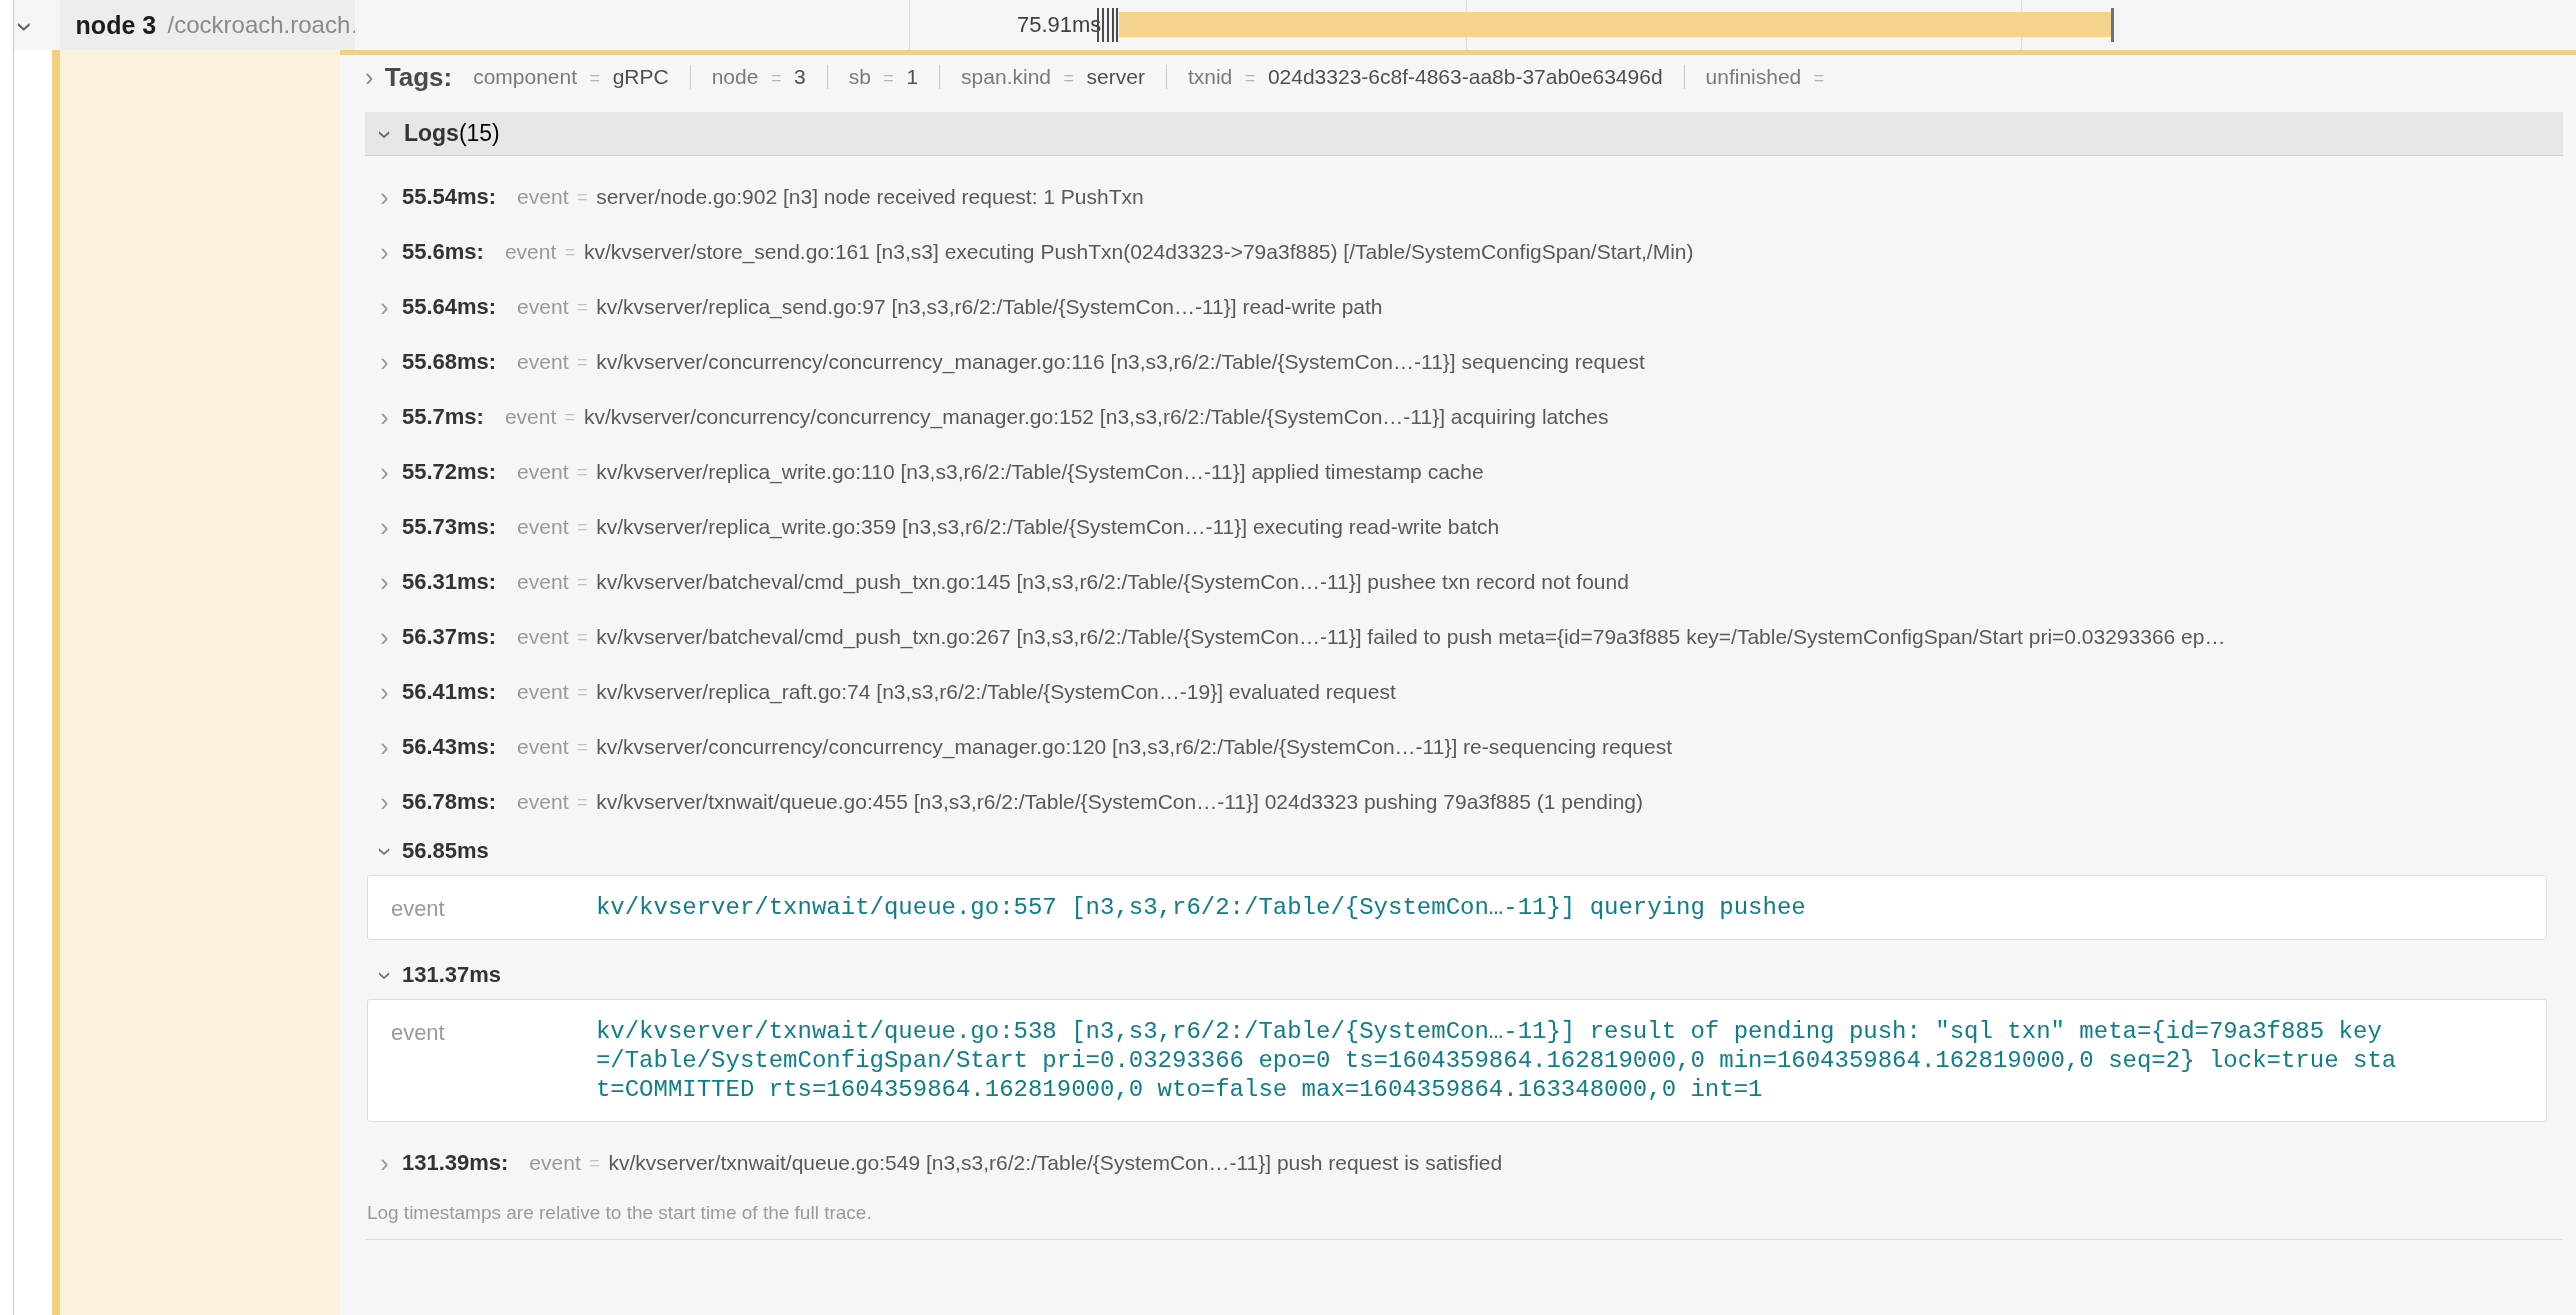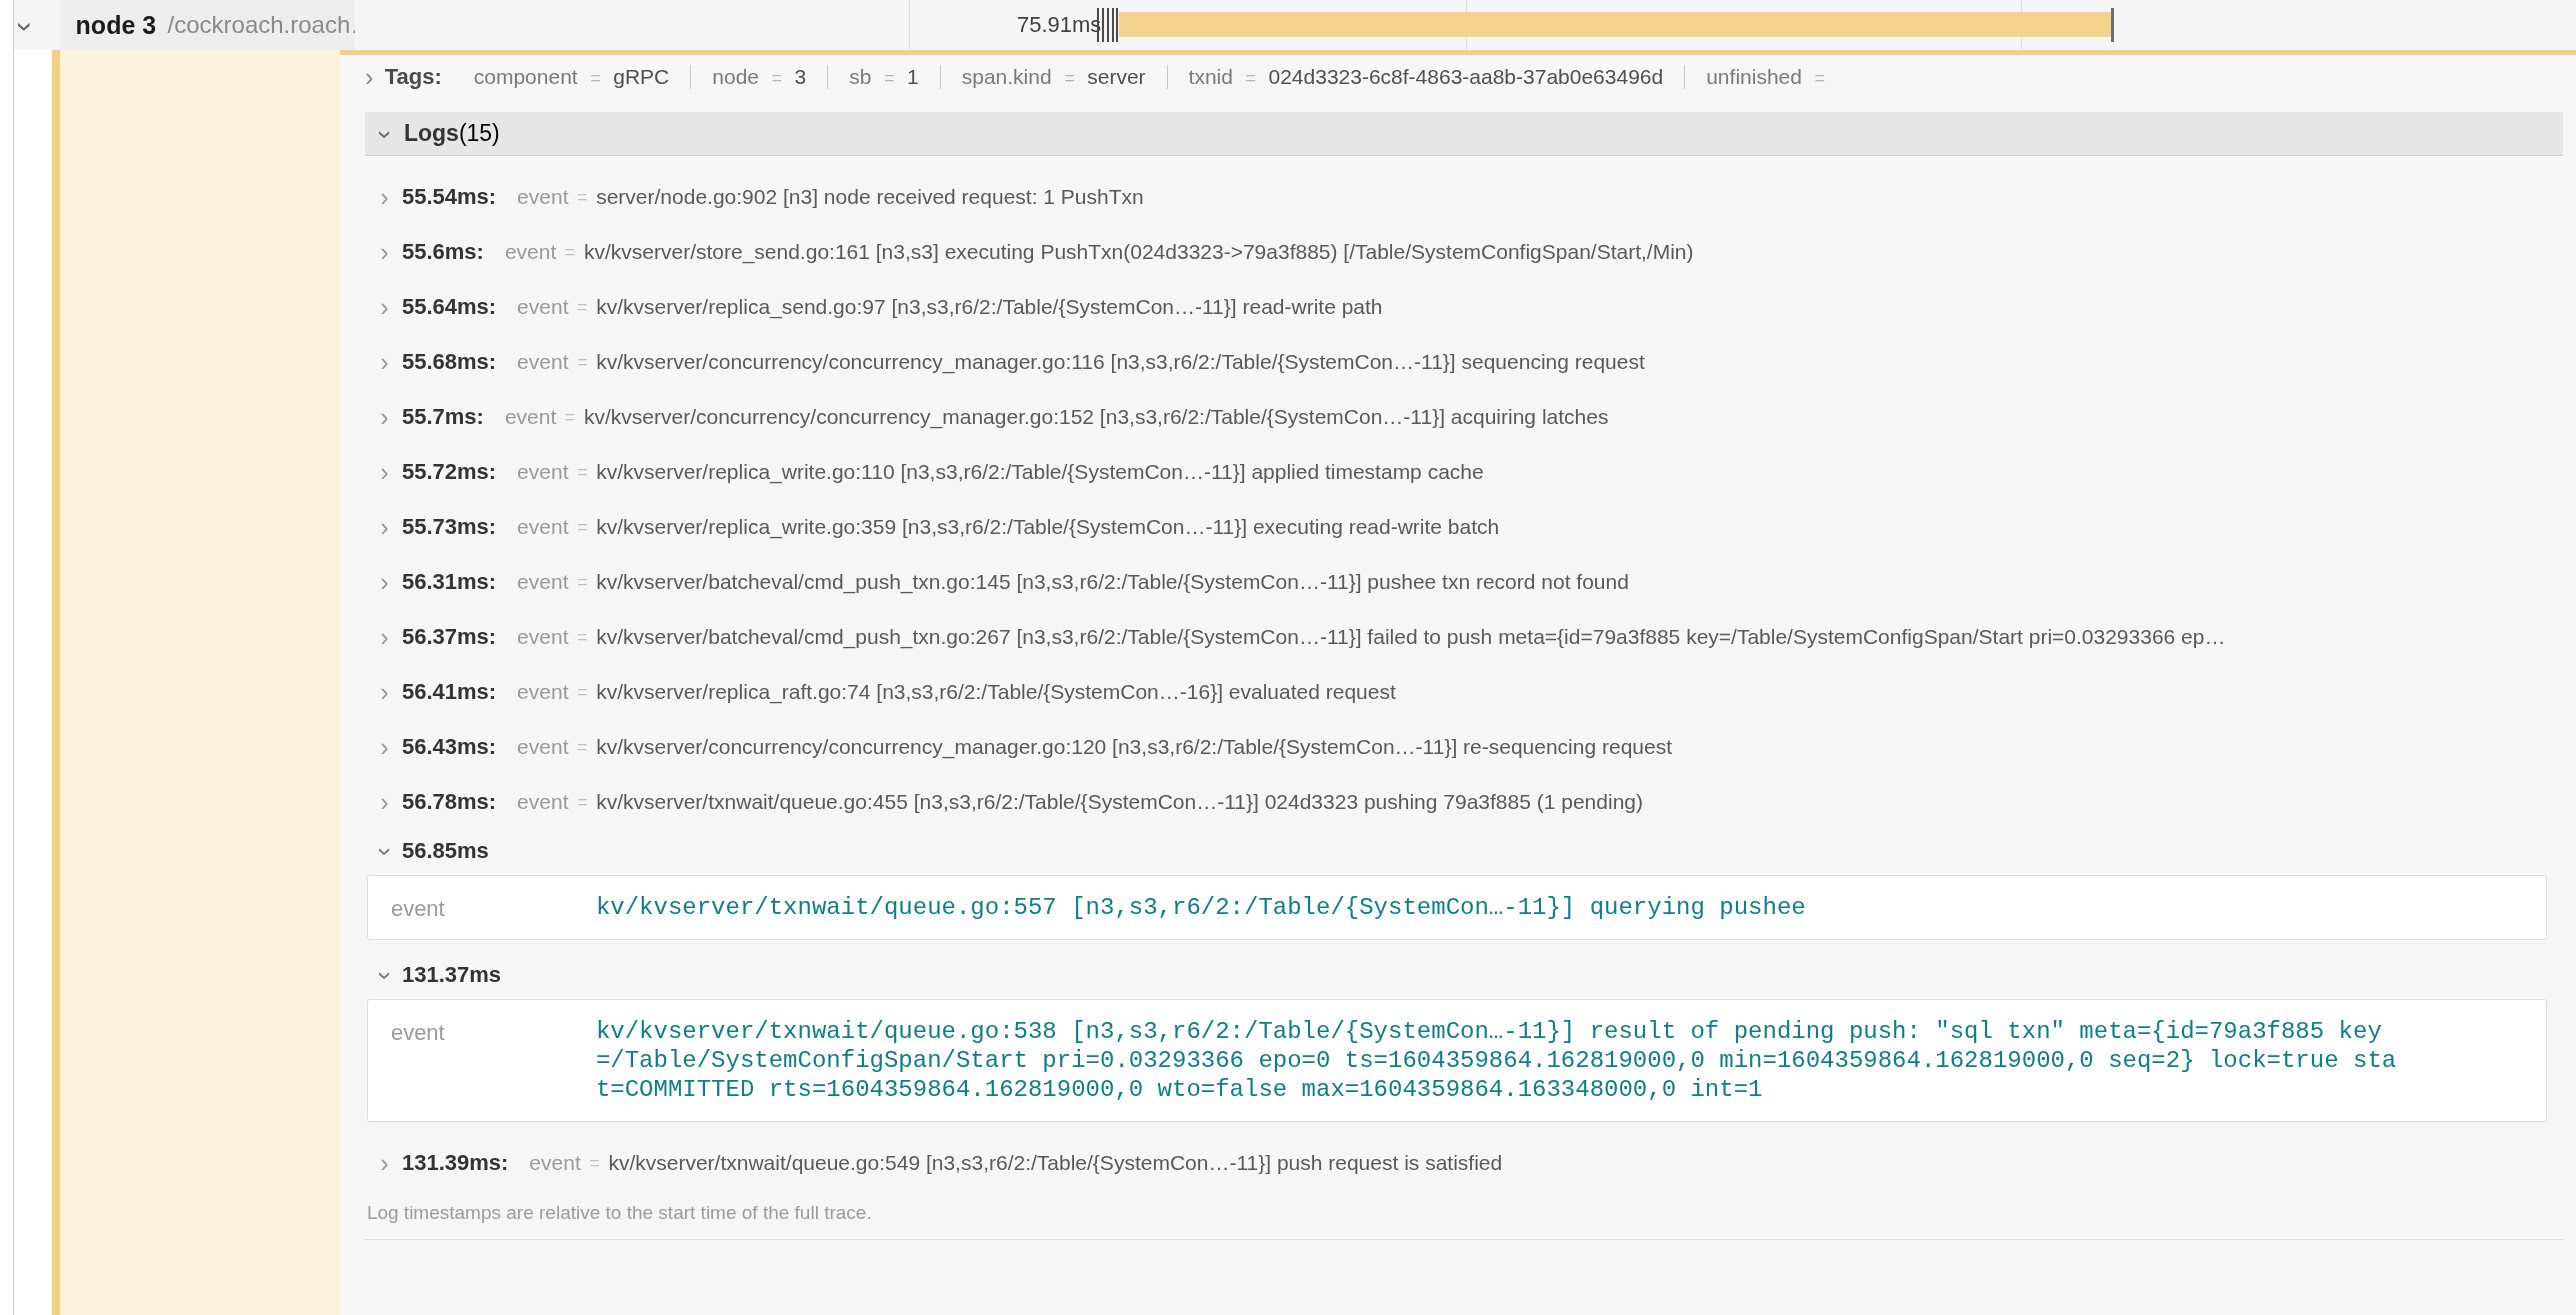--- a/index.html
+++ b/index.html
@@ -39,21 +39,21 @@
 
   .title-row { position:relative; padding-top:25px; height:67px; }
   .title-row h1 { font-size:32px; font-weight:bold; color:#3b3b3b; letter-spacing:0.2px; }
   .meta { position:absolute; right:0; top:32px; font-size:22px; white-space:nowrap; }
   .meta .mlabel { color:#9a9a9a; }
   .meta .mvalue { color:#454545; font-weight:bold; }
   .meta .pipe { color:#cccccc; margin:0 15.3px; font-weight:normal; }
 
   .tags-row { margin-top:0; height:44px; display:flex; align-items:center; font-size:21px; }
   .tags-row .chev { font-size:25px; margin-right:11.4px; }
-  .tags-label { font-size:22px; font-weight:bold; color:#4a4a4a; margin-right:11px; }
+  .tags-label { font-size:26px; font-weight:bold; color:#4a4a4a; margin-right:0; }
   .tag-list { display:flex; list-style:none; align-items:center; }
   .tag-item { padding:0 21px; white-space:nowrap; }
   .tag-item + .tag-item { border-left:1px solid #c9c9c9; }
   .tag-key { color:#7a7a7a; }
   .tag-eq { color:#b5b5b5; font-size:18px; margin:0 6.7px; }
   .tag-value { color:#4f4f4f; }
 
   .logs-section { margin-top:13.3px; }
   .logs-header { height:44px; background:#e6e6e6; border-bottom:1px solid #cfcfcf;
     display:flex; align-items:center; padding-left:15.3px; }
@@ -234,21 +234,21 @@
     <span class="log-key">event</span>
     <span class="log-eq">=</span>
     <span class="log-value">kv/kvserver/batcheval/cmd_push_txn.go:267 [n3,s3,r6/2:/Table/{SystemCon…-11}] failed to push meta={id=79a3f885 key=/Table/SystemConfigSpan/Start pri=0.03293366 ep…</span>
   </div>
 
   <div class="log-row">
     <span class="chev">›</span>
     <span class="log-time">56.41ms:</span>
     <span class="log-key">event</span>
     <span class="log-eq">=</span>
-    <span class="log-value">kv/kvserver/replica_raft.go:74 [n3,s3,r6/2:/Table/{SystemCon…-16}] evaluated request</span>
+    <span class="log-value">kv/kvserver/replica_raft.go:74 [n3,s3,r6/2:/Table/{SystemCon…-19}] evaluated request</span>
   </div>
 
   <div class="log-row">
     <span class="chev">›</span>
     <span class="log-time">56.43ms:</span>
     <span class="log-key">event</span>
     <span class="log-eq">=</span>
     <span class="log-value">kv/kvserver/concurrency/concurrency_manager.go:120 [n3,s3,r6/2:/Table/{SystemCon…-11}] re-sequencing request</span>
   </div>
 

